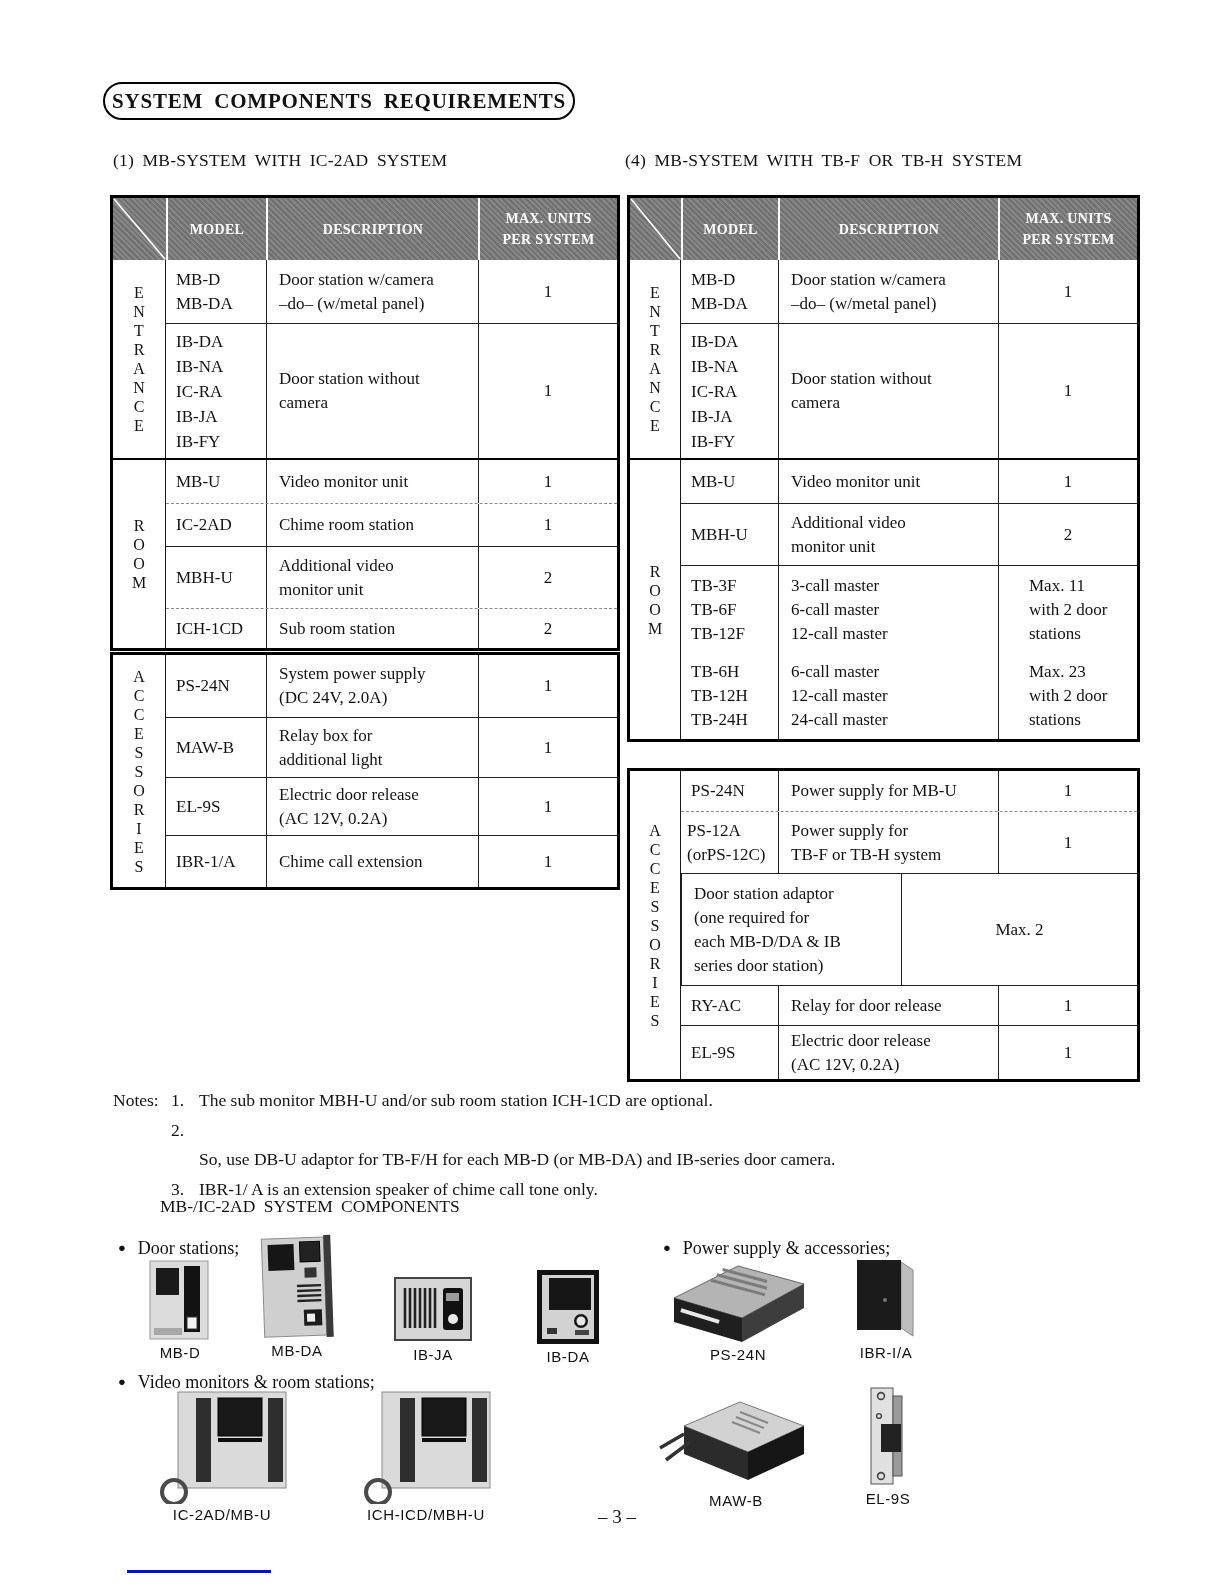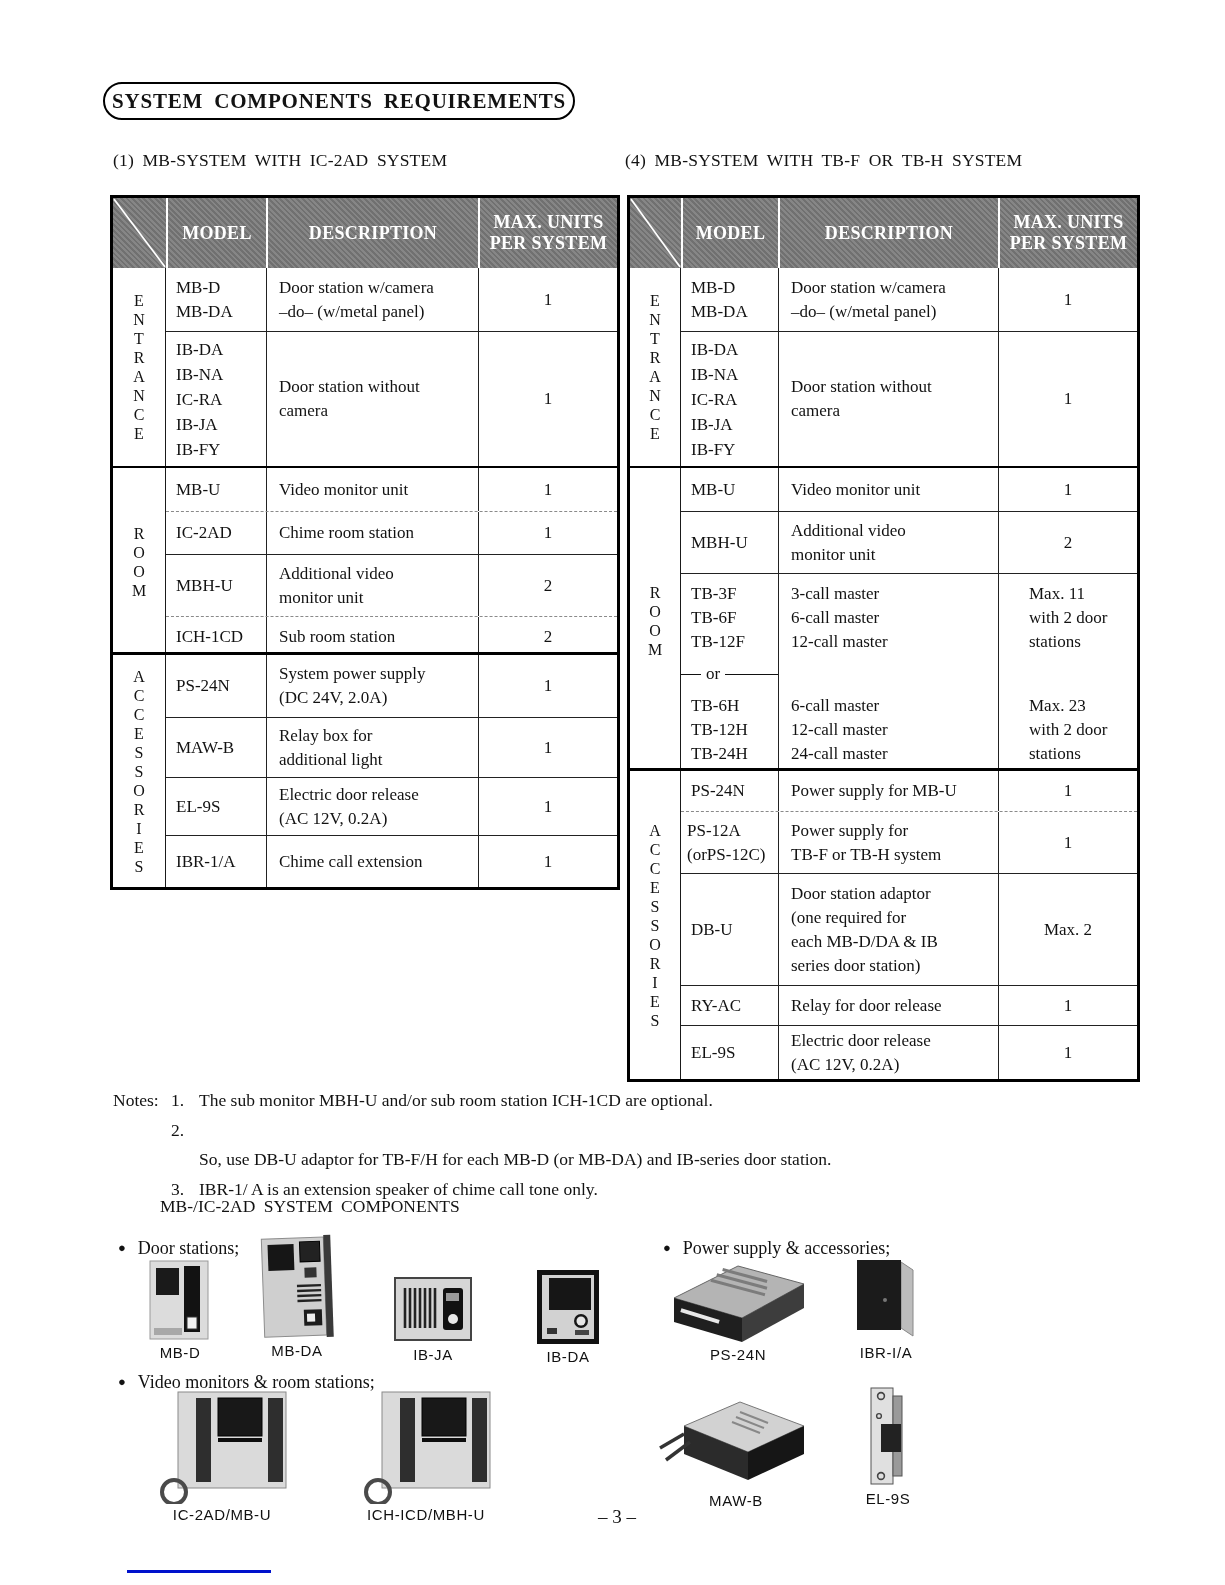--- a/index.html
+++ b/index.html
@@ -16,21 +16,21 @@
     left:103px; top:82px; width:472px; height:38px;
     border:2.5px solid #000; border-radius:19px;
     display:flex; align-items:center; justify-content:center;
     font-weight:bold; font-size:21px; letter-spacing:.8px; word-spacing:5px;
   }
   .sec-heading { font-size:17.5px; word-spacing:4px; letter-spacing:.2px; }
 
   
   .tbl { position:absolute; border:3px solid #000; background:#fff; }
   .thead {
-    display:flex; height:70px; color:#fff; font-weight:bold; font-size:18px;
+    display:flex; height:62px; color:#fff; font-weight:bold; font-size:14px;
     background:#7d7d7d;
     background-image:repeating-linear-gradient(45deg, rgba(255,255,255,.07) 0 2px, rgba(0,0,0,.10) 2px 4px);
   }
   .th { display:flex; align-items:center; justify-content:center; text-align:center;
         border-left:2px solid #fff; line-height:21px; letter-spacing:.3px; }
   .th:first-child { border-left:none; position:relative; }
   .corner-svg { position:absolute; left:0; top:0; width:100%; height:100%; }
 
   .tgroup { display:flex; }
   .tgroup + .tgroup { border-top:2.5px solid #000; }
@@ -273,29 +273,20 @@
         <div class="td model c-model ws">TB-3F
 TB-6F
 TB-12F</div>
         <div class="td desc c-desc ws">3-call master
 6-call master
 12-call master</div>
         <div class="td max left c-max ws">Max. 11
 with 2 door
 stations</div>
       </div>
-      <div class="trow no-top" style="height:26px">
-        <div class="td model c-model" style="justify-content:center; padding:0;">
-          <div class="or-line">
-              <span>or</span>
-            </div>
-        </div>
-        <div class="td desc c-desc"></div>
-        <div class="td max c-max"></div>
-      </div>
       <div class="trow no-top" style="height:86px">
         <div class="td model c-model ws">TB-6H
 TB-12H
 TB-24H</div>
         <div class="td desc c-desc ws">6-call master
 12-call master
 24-call master</div>
         <div class="td max left c-max ws">Max. 23
 with 2 door
 stations</div>
@@ -324,21 +315,20 @@
         <div class="td max c-max ws">1</div>
       </div>
       <div class="trow dashed-top" style="height:62px">
         <div class="td model c-model ws" style="padding-left:6px">PS-12A
 (orPS-12C)</div>
         <div class="td desc c-desc ws">Power supply for
 TB-F or TB-H system</div>
         <div class="td max c-max ws">1</div>
       </div>
       <div class="trow" style="height:112px">
-        <div class="td model c-model ws">DB-U</div>
         <div class="td desc c-desc ws">Door station adaptor
 (one required for
 each MB-D/DA &amp; IB
 series door station)</div>
         <div class="td max c-max ws">Max. 2</div>
       </div>
       <div class="trow" style="height:40px">
         <div class="td model c-model ws">RY-AC</div>
         <div class="td desc c-desc ws">Relay for door release</div>
         <div class="td max c-max ws">1</div>
@@ -359,21 +349,21 @@
     <span class="n-num">1.</span>
     <span class="n-text">The sub monitor MBH-U and/or sub room station ICH-1CD are optional.</span>
   </div>
   <div class="note-row">
     <span class="n-prefix"></span>
     <span class="n-num">2.</span>
   </div>
   <div class="note-row">
     <span class="n-prefix"></span>
     <span class="n-num"></span>
-    <span class="n-text">So, use DB-U adaptor for TB-F/H for each MB-D (or MB-DA) and IB-series door station.</span>
+    <span class="n-text">So, use DB-U adaptor for TB-F/H for each MB-D (or MB-DA) and IB-series door camera.</span>
   </div>
   <div class="note-row">
     <span class="n-prefix"></span>
     <span class="n-num">3.</span>
     <span class="n-text">IBR-1/ A is an extension speaker of chime call tone only.</span>
   </div>
 </div>
 
 <div class="abs comp-heading" style="left:113px; top:1196px;">MB-/IC-2AD SYSTEM COMPONENTS</div>
 

